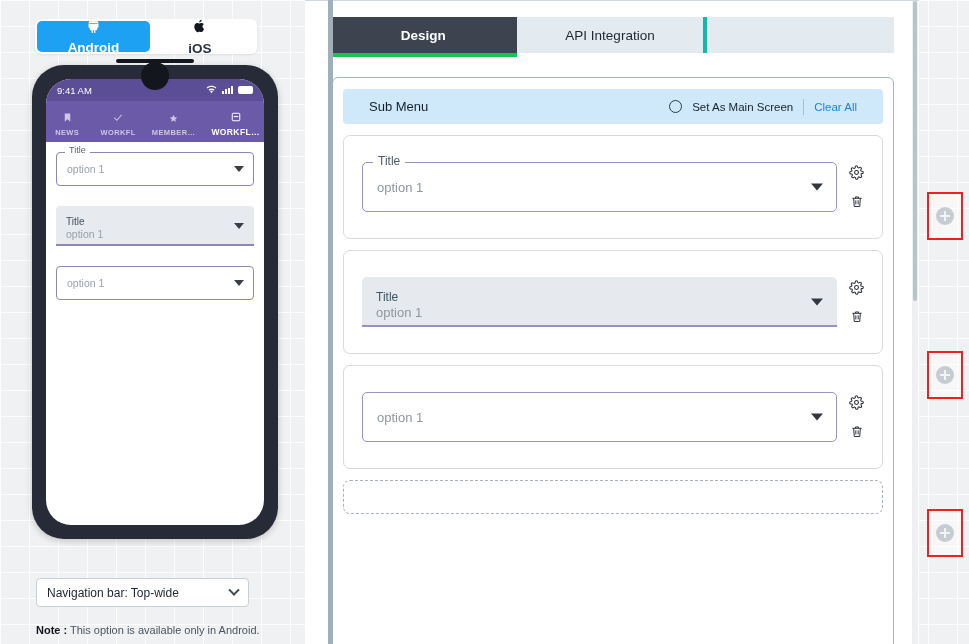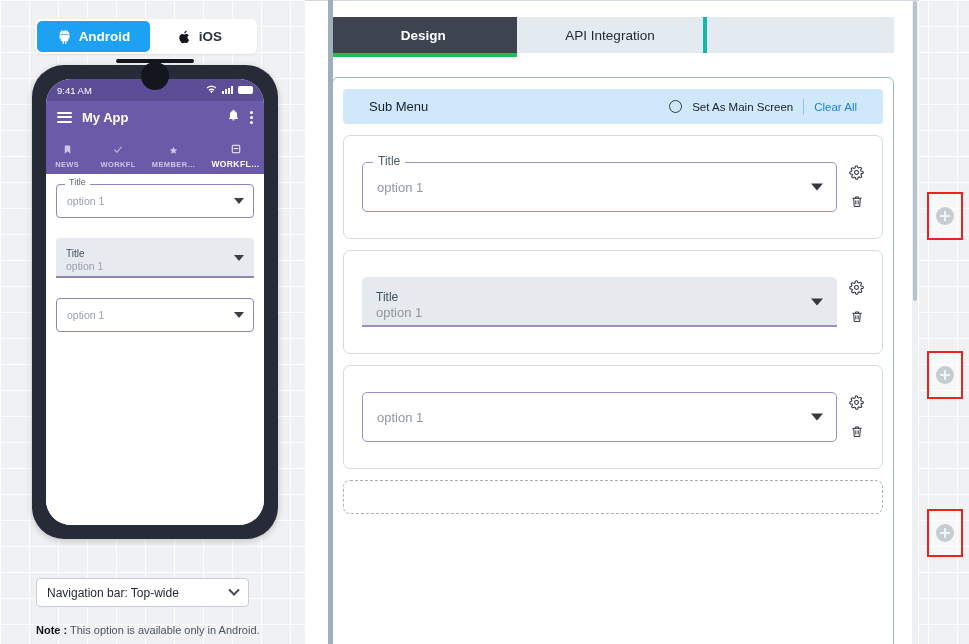--- a/index.html
+++ b/index.html
@@ -24,21 +24,21 @@
     position: absolute; left: 35px; top: 19px;
     width: 222px; height: 35px;
     background: #ffffff; border-radius: 6px;
     display: flex; align-items: center;
     box-shadow: 0 1px 2px rgba(0,0,0,.08);
     overflow: hidden;
   }
   .os-btn {
     display: flex; align-items: center; justify-content: center;
     gap: 7px; height: 31px; border-radius: 5px;
-    font-size: 13.5px; font-weight: bold; cursor: pointer;
+    font-size: 13.5px; font-weight: bold; cursor: pointer; flex-direction: column;
   }
   .os-btn.android { width: 113px; margin-left: 2px; background: #1da1f2; color: #fff; }
   .os-btn.ios { width: 100px; color: #2b3240; }
   .os-btn svg { display: block; }
 
   .phone {
     position: absolute; left: 32px; top: 65px;
     width: 246px; height: 474px;
     background: #272b38; border-radius: 32px;
     padding: 14px;
@@ -275,38 +275,20 @@
             <span class="bars">
                 <i></i>
                 <i></i>
                 <i></i>
                 <i></i>
               </span>
             <span class="batt"></span>
           </span>
         </div>
 
-        <div class="appbar">
-          <span class="hamburger">
-              <i></i>
-              <i></i>
-              <i></i>
-            </span>
-          <span class="app-title">My App</span>
-          <span>
-            <svg width="13" height="14" viewBox="0 0 24 24" fill="#fff">
-              <path d="M12 22a2.2 2.2 0 0 0 2.2-2.2H9.8A2.2 2.2 0 0 0 12 22zm6.6-5.2v-5.3c0-3.3-1.8-6-4.8-6.7v-.7a1.8 1.8 0 1 0-3.6 0v.7c-3 .7-4.8 3.4-4.8 6.7v5.3L3.5 18.5v.9h17v-.9l-1.9-1.7z"></path>
-            </svg>
-          </span>
-          <span class="kebab">
-              <i></i>
-              <i></i>
-              <i></i>
-            </span>
-        </div>
 
         <div class="tabstrip">
           <div class="ptab">
             <span class="pic">
               <svg width="11" height="11" viewBox="0 0 24 24" fill="currentColor">
                   <path d="M6 3h12v18l-6-5-6 5V3z"></path>
                 </svg>
             </span>
             <span class="plbl">NEWS</span>
           </div>

